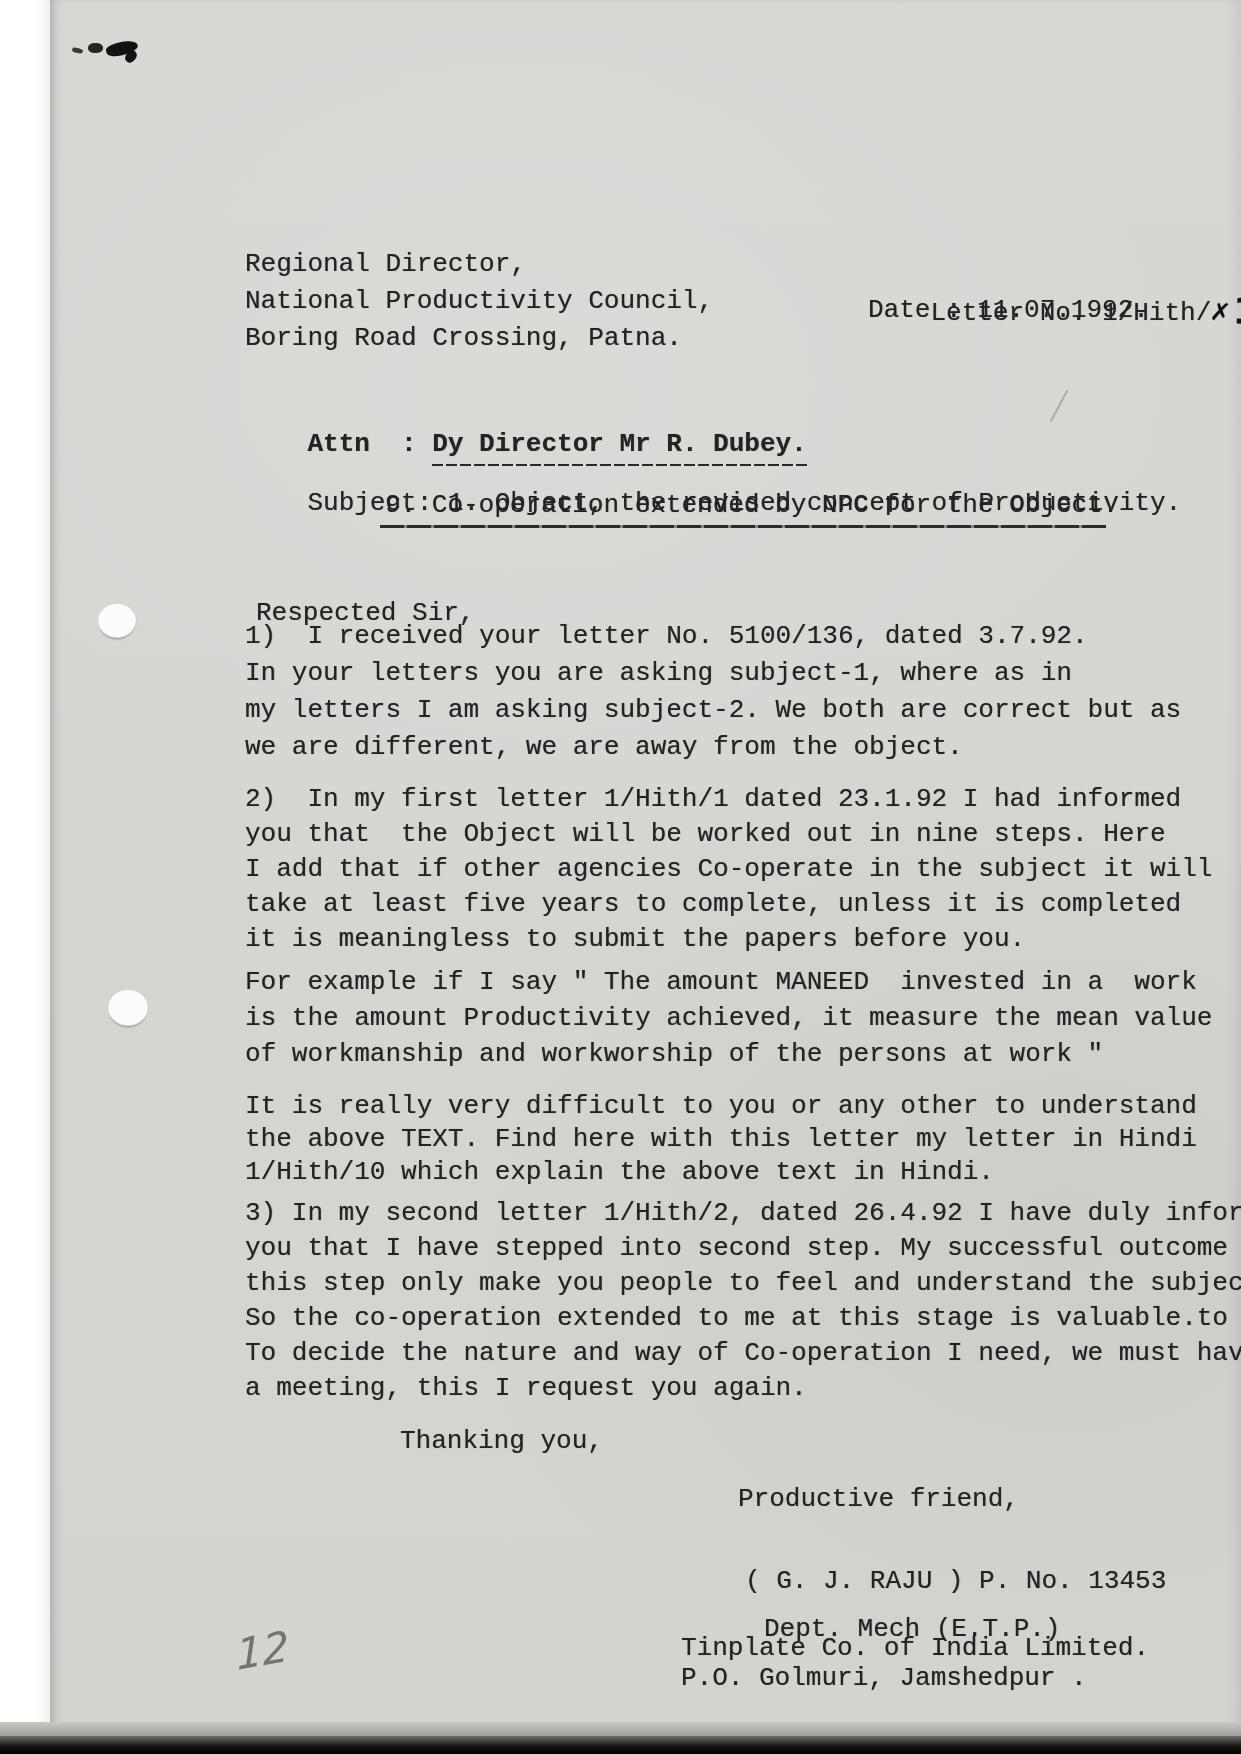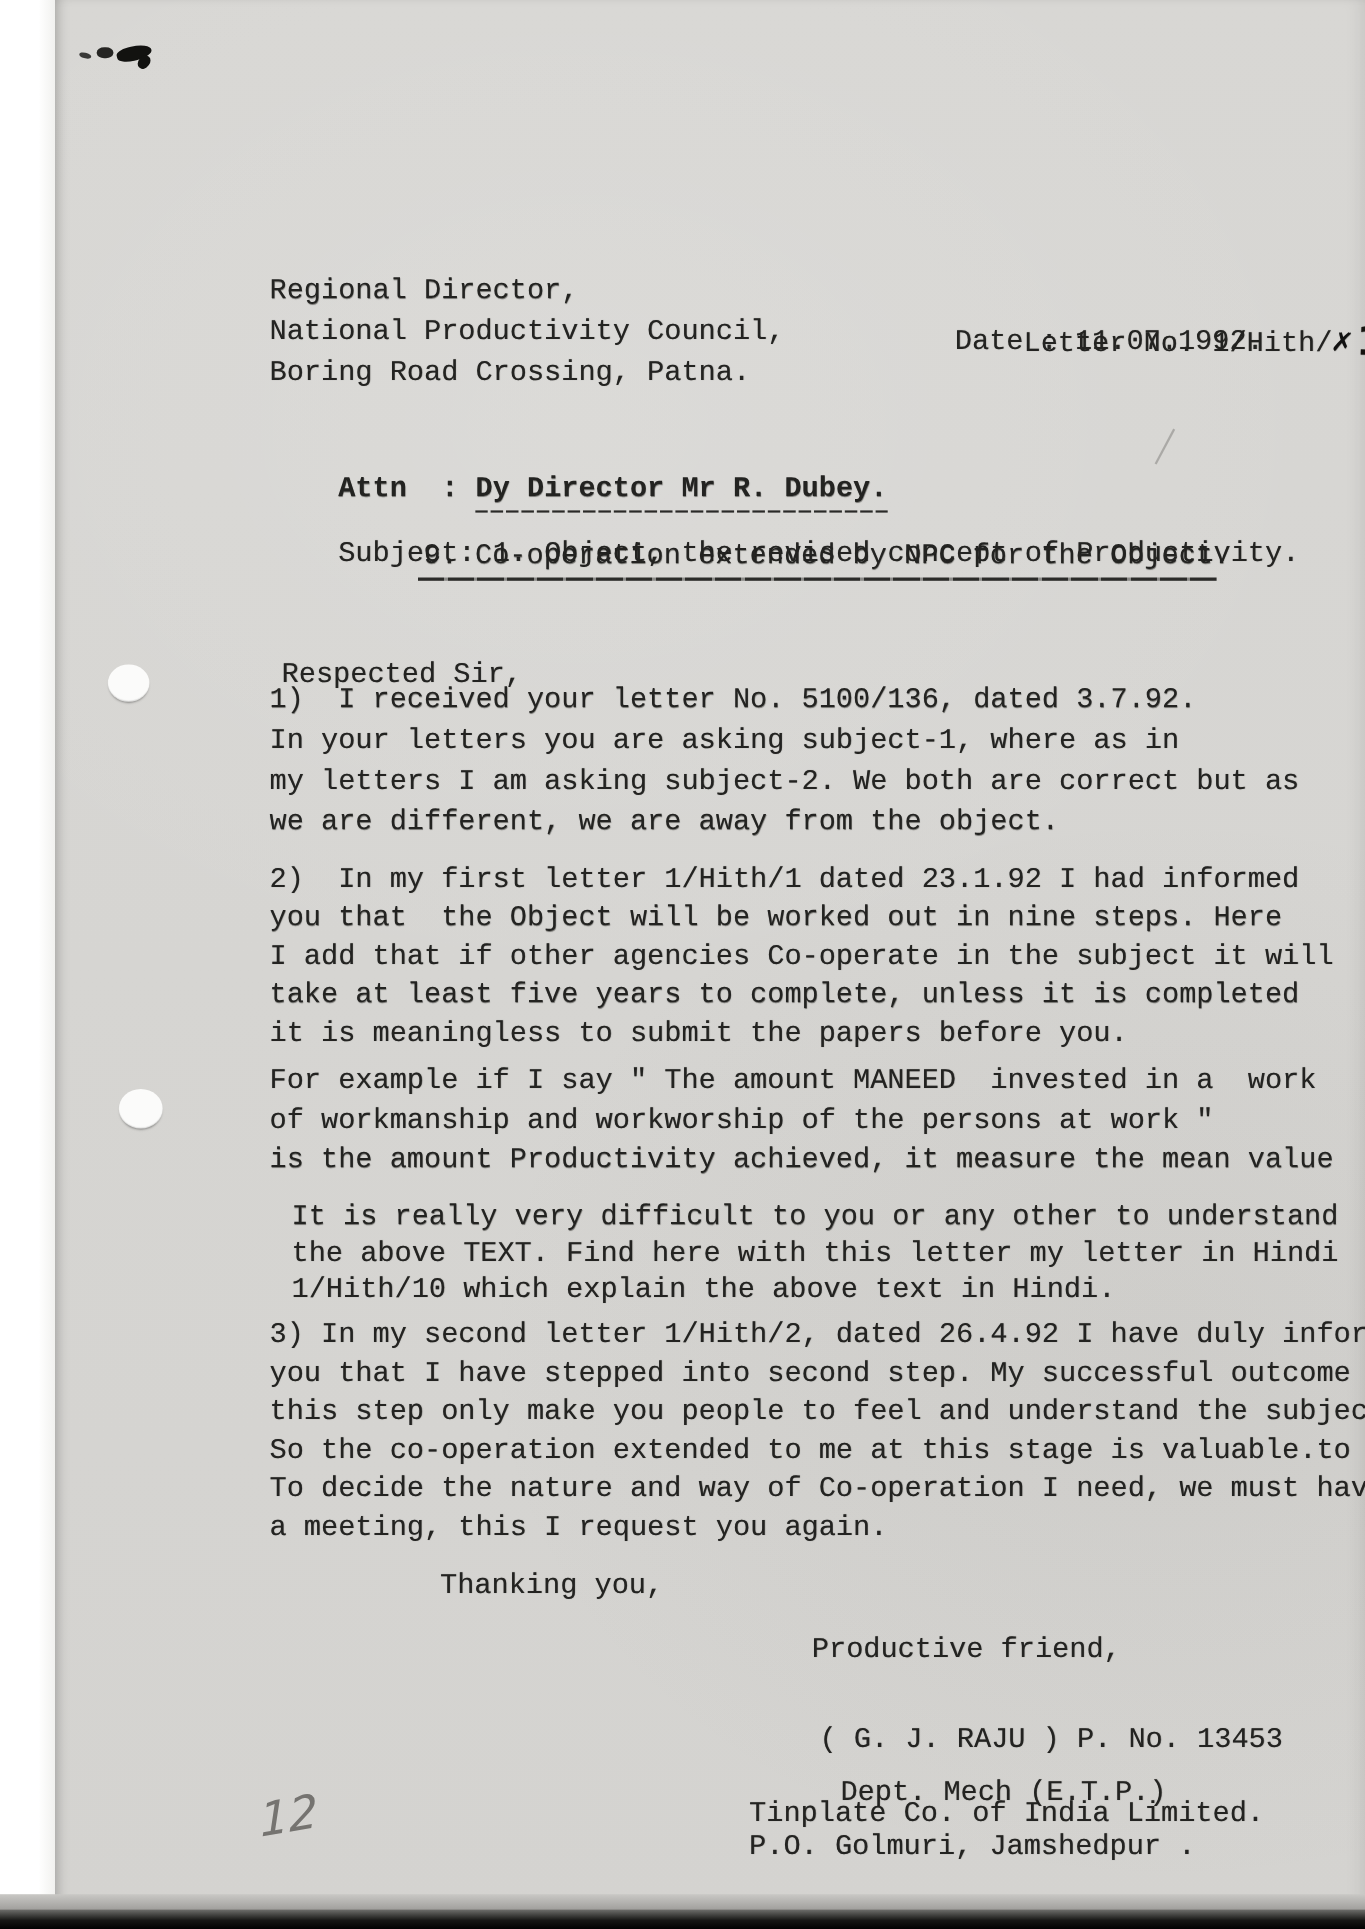--- a/index.html
+++ b/index.html
@@ -50,21 +50,21 @@
     background-repeat:repeat-x;background-size:14px 2.5px;background-position:0 bottom;
   }
   #subject-1{left:245px;top:449px;}
   #subject-2{left:385px;top:487px;}
   #subject-underline{position:absolute;left:380px;top:525px;width:726px;height:3px;
     background:repeating-linear-gradient(90deg,#2b2b29 0 24px, rgba(43,43,41,.45) 24px 27px);}
   #salutation{left:256px;top:565px;margin-top:30px;}
   #para-1{left:245px;top:618px;line-height:37px;}
   #para-2{left:245px;top:782px;line-height:35px;}
   #para-3{left:245px;top:964px;line-height:36px;}
-  #para-4{left:245px;top:1090px;line-height:33px;margin-left:20px;}
+  #para-4{left:245px;top:1090px;line-height:33px;}
   #para-5{left:245px;top:1196px;line-height:35px;}
   #thanks{left:400px;top:1423px;text-align:center;}
   #valediction{left:738px;top:1481px;}
   #sig-1{left:745px;top:1563px;}
   #sig-2{left:764px;top:1600px;margin-top:11px;}
   #sig-3{left:681px;top:1630px;}
   #sig-4{left:681px;top:1660px;}
   #pencil-12{
     position:absolute;left:236px;top:1626px;
     font-family:"DejaVu Sans",sans-serif;font-style:italic;font-size:42px;
@@ -101,21 +101,21 @@
   <div id="subject-1" class="t">
     <span>Subject: </span><span>1. Object, the revised concept of Productivity.</span>
   </div>
   <div id="subject-2" class="t">9. Co-operation extended by NPC for the Object.</div>
   <div id="subject-underline"></div>
 
   <div id="salutation" class="t">Respected Sir,</div>
 
   <div id="para-1" class="t"><div class="tline">1)  I received your letter No. 5100/136, dated 3.7.92.</div><div class="tline">In your letters you are asking subject-1, where as in</div><div class="tline">my letters I am asking subject-2. We both are correct but as</div><div class="tline">we are different, we are away from the object.</div></div>
   <div id="para-2" class="t"><div class="tline">2)  In my first letter 1/Hith/1 dated 23.1.92 I had informed</div><div class="tline">you that  the Object will be worked out in nine steps. Here</div><div class="tline">I add that if other agencies Co-operate in the subject it will</div><div class="tline">take at least five years to complete, unless it is completed</div><div class="tline">it is meaningless to submit the papers before you.</div></div>
-  <div id="para-3" class="t"><div class="tline">For example if I say " The amount MANEED  invested in a  work</div><div class="tline">of workmanship and workworship of the persons at work "</div><div class="tline">is the amount Productivity achieved, it measure the mean value</div></div>
+  <div id="para-3" class="t"><div class="tline">For example if I say " The amount MANEED  invested in a  work</div><div class="tline">is the amount Productivity achieved, it measure the mean value</div><div class="tline">of workmanship and workworship of the persons at work "</div></div>
   <div id="para-4" class="t"><div class="tline">It is really very difficult to you or any other to understand</div><div class="tline">the above TEXT. Find here with this letter my letter in Hindi</div><div class="tline">1/Hith/10 which explain the above text in Hindi.</div></div>
   <div id="para-5" class="t"><div class="tline">3) In my second letter 1/Hith/2, dated 26.4.92 I have duly infor</div><div class="tline">you that I have stepped into second step. My successful outcome</div><div class="tline">this step only make you people to feel and understand the subjec</div><div class="tline">So the co-operation extended to me at this stage is valuable.to</div><div class="tline">To decide the nature and way of Co-operation I need, we must hav</div><div class="tline">a meeting, this I request you again.</div></div>
 
   <div id="thanks" class="t">Thanking you,</div>
   <div id="valediction" class="t">Productive friend,</div>
 
   <div id="sig-1" class="t">( G. J. RAJU ) P. No. 13453</div>
   <div id="sig-2" class="t">Dept. Mech (E.T.P.)</div>
   <div id="sig-3" class="t">Tinplate Co. of India Limited.</div>
   <div id="sig-4" class="t">P.O. Golmuri, Jamshedpur .</div>

